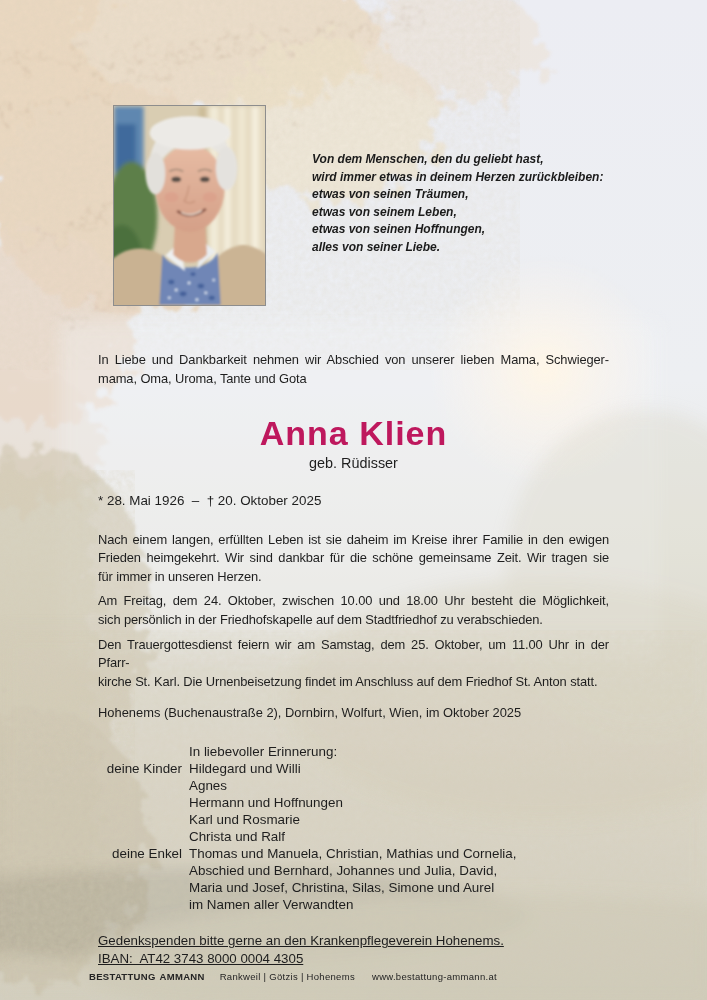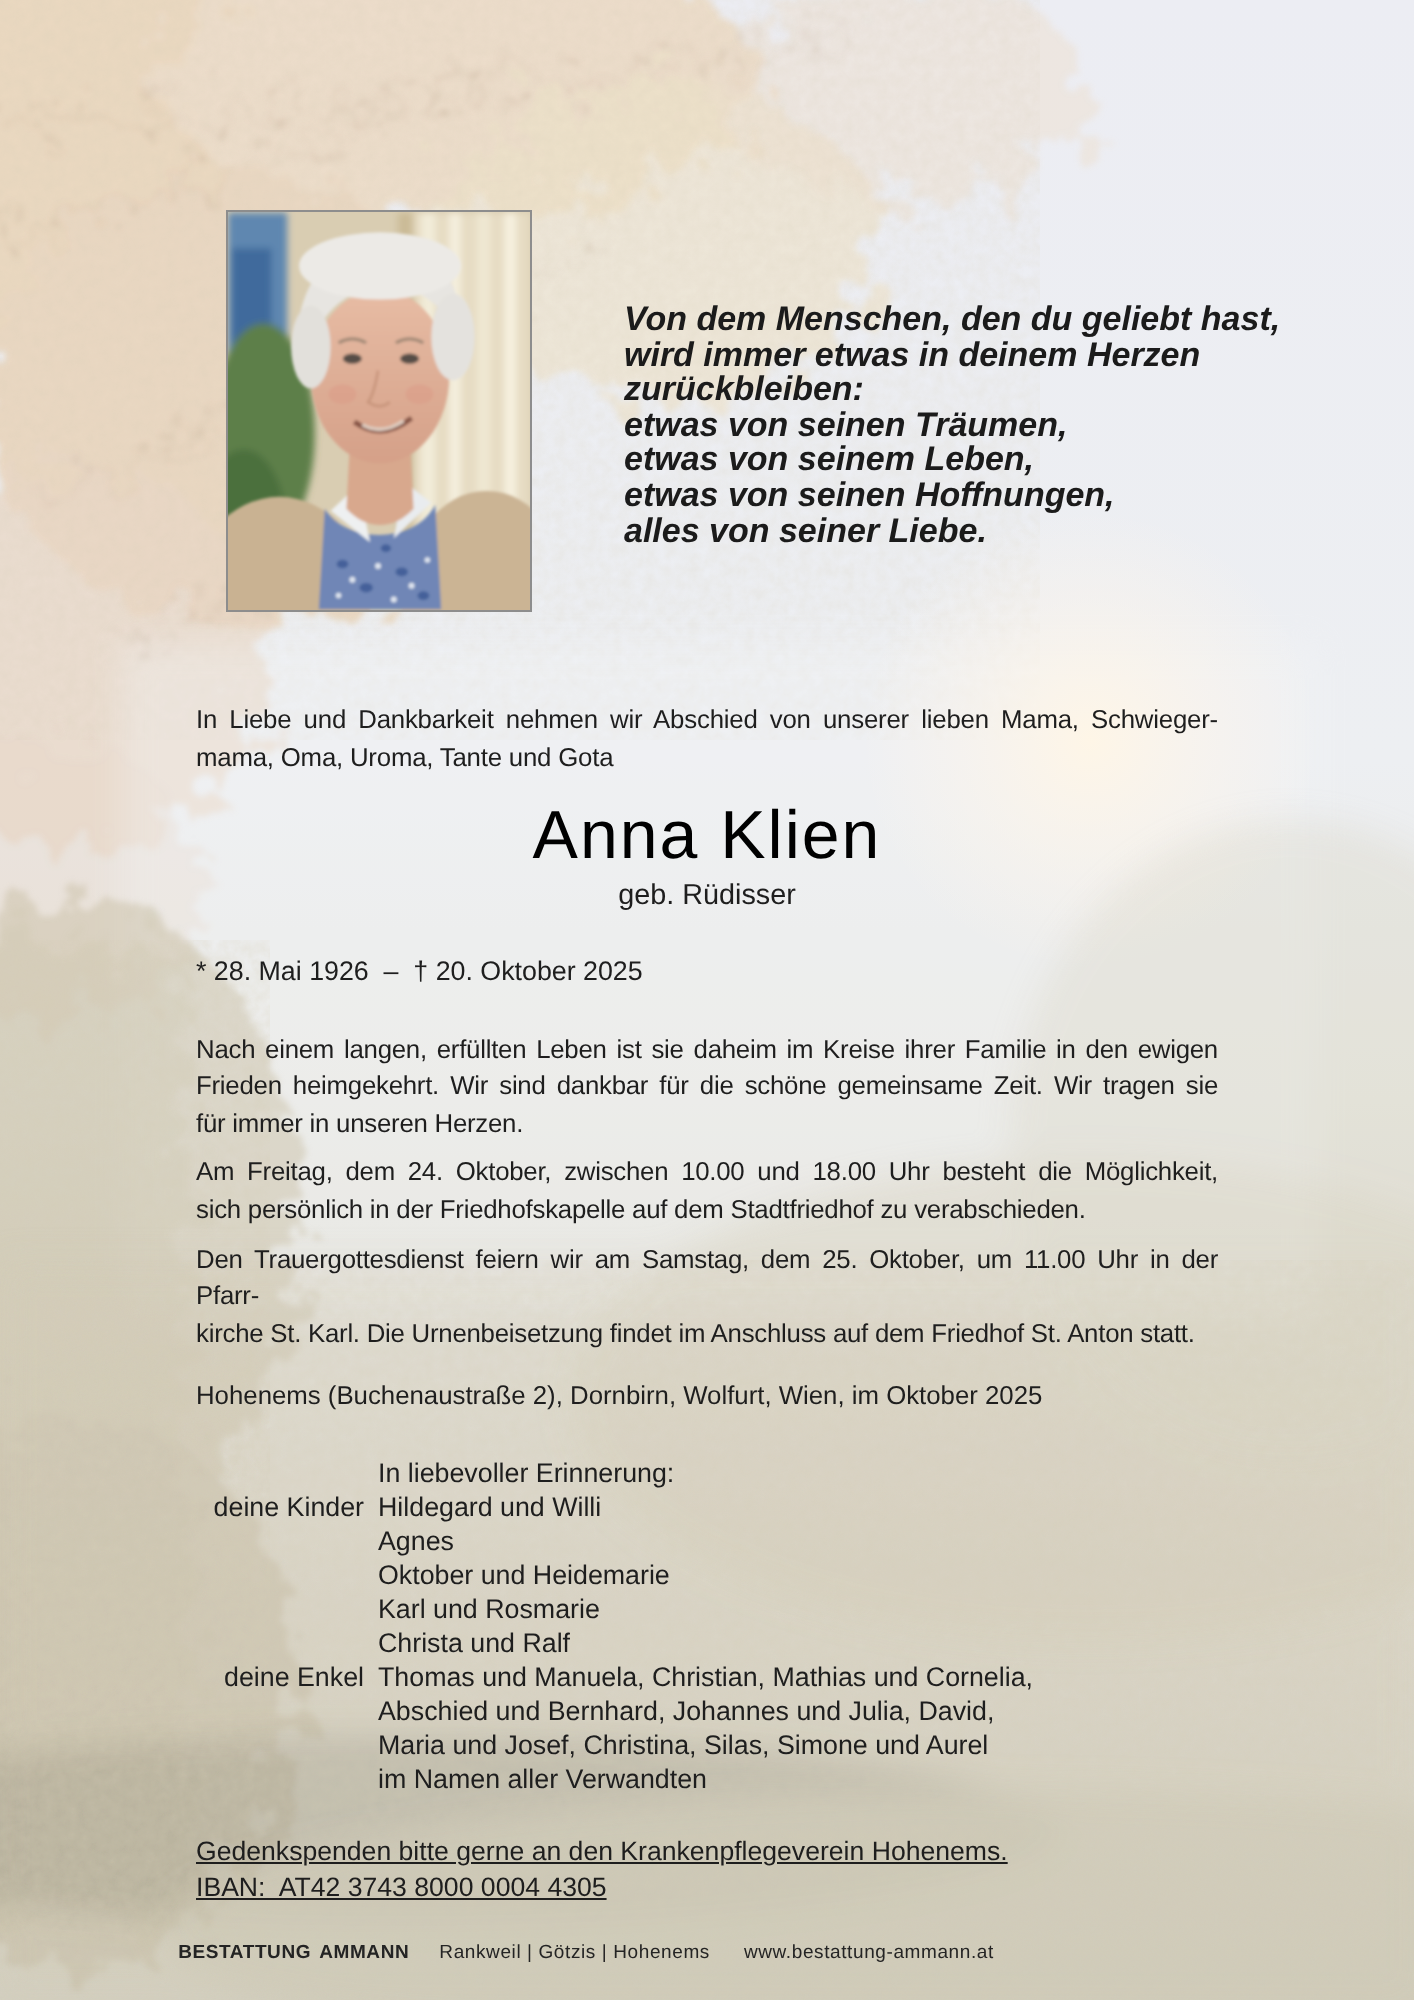--- a/index.html
+++ b/index.html
@@ -13,34 +13,34 @@
   
   .photo{
     position:absolute;left:113px;top:105px;width:153px;height:201px;
     box-sizing:border-box;border:1px solid #8d8d8d;background:#d9cdb2;
   }
   .photo svg{display:block;width:100%;height:100%;}
 
   
   .poem{
     position:absolute;left:312px;top:151px;
-    font-style:italic;font-weight:600;font-size:17px;line-height:17.6px;
+    font-style:italic;font-weight:600;font-size:12px;line-height:17.6px;
     color:#1b1b1b;
   }
 
   
   .content{
     position:absolute;left:98px;top:350px;width:511px;
     font-size:13px;line-height:19px;
   }
   .jline{text-align:justify;text-align-last:justify;}
   .intro{font-size:12.9px;letter-spacing:-0.1px;line-height:19.3px;}
   .name{
-    margin:9px 0 0 0;font-size:34px;font-weight:400;letter-spacing:1px;
-    line-height:40px;text-align:center;color:#000000;
+    margin:24px 0 0 0;font-size:34px;font-weight:700;letter-spacing:1px;
+    line-height:40px;text-align:center;color:#be185d;
   }
   .maiden{text-align:center;font-size:14.4px;line-height:19px;margin-top:1px;}
   .dates{text-align:left;font-size:13.4px;line-height:18px;margin-top:19px;white-space:pre-wrap;}
   #paragraphs{margin-top:21px;}
   .para{font-size:12.9px;letter-spacing:-0.12px;line-height:18.6px;}
   .para + .para{margin-top:6px;}
   .places{margin-top:12px;font-size:12.9px;}
   .remember{margin-top:21px;font-size:13.4px;line-height:17px;}
   .rrow{display:flex;align-items:flex-end;}
   .rlabel{flex:none;width:84px;text-align:right;}
@@ -246,21 +246,21 @@
         <div class="rrow">
           <span class="rlabel">deine Kinder</span>
           <span class="rtext">Hildegard und Willi</span>
         </div>
         <div class="rrow">
           <span class="rlabel"></span>
           <span class="rtext">Agnes</span>
         </div>
         <div class="rrow">
           <span class="rlabel"></span>
-          <span class="rtext">Oktober und Heidemarie</span>
+          <span class="rtext">Hermann und Hoffnungen</span>
         </div>
         <div class="rrow">
           <span class="rlabel"></span>
           <span class="rtext">Karl und Rosmarie</span>
         </div>
         <div class="rrow">
           <span class="rlabel"></span>
           <span class="rtext">Christa und Ralf</span>
         </div>
         <div class="rrow">

